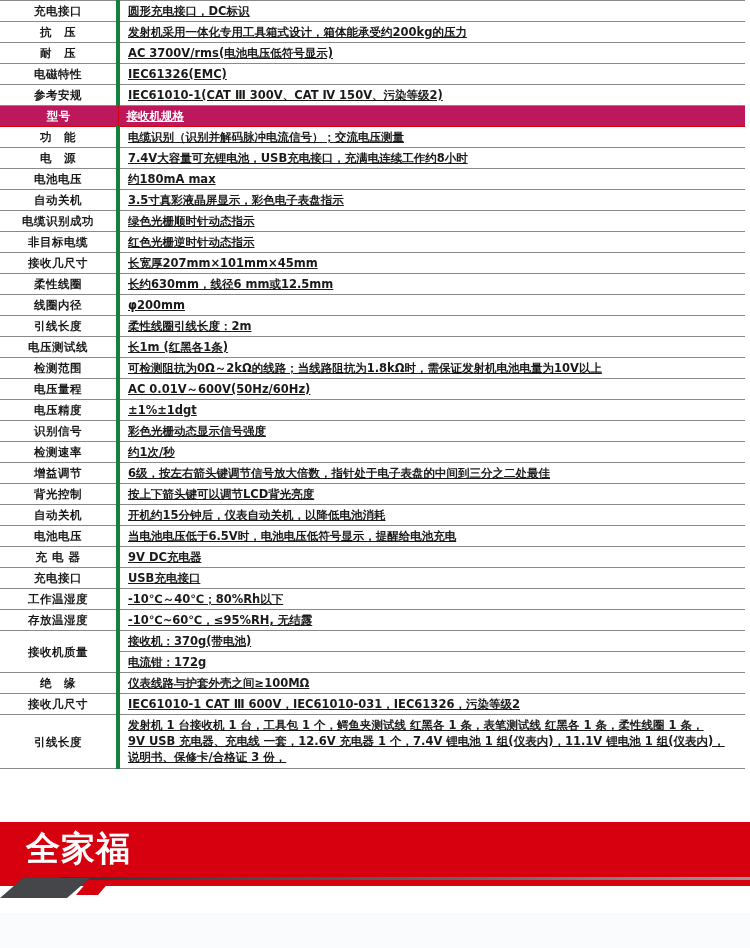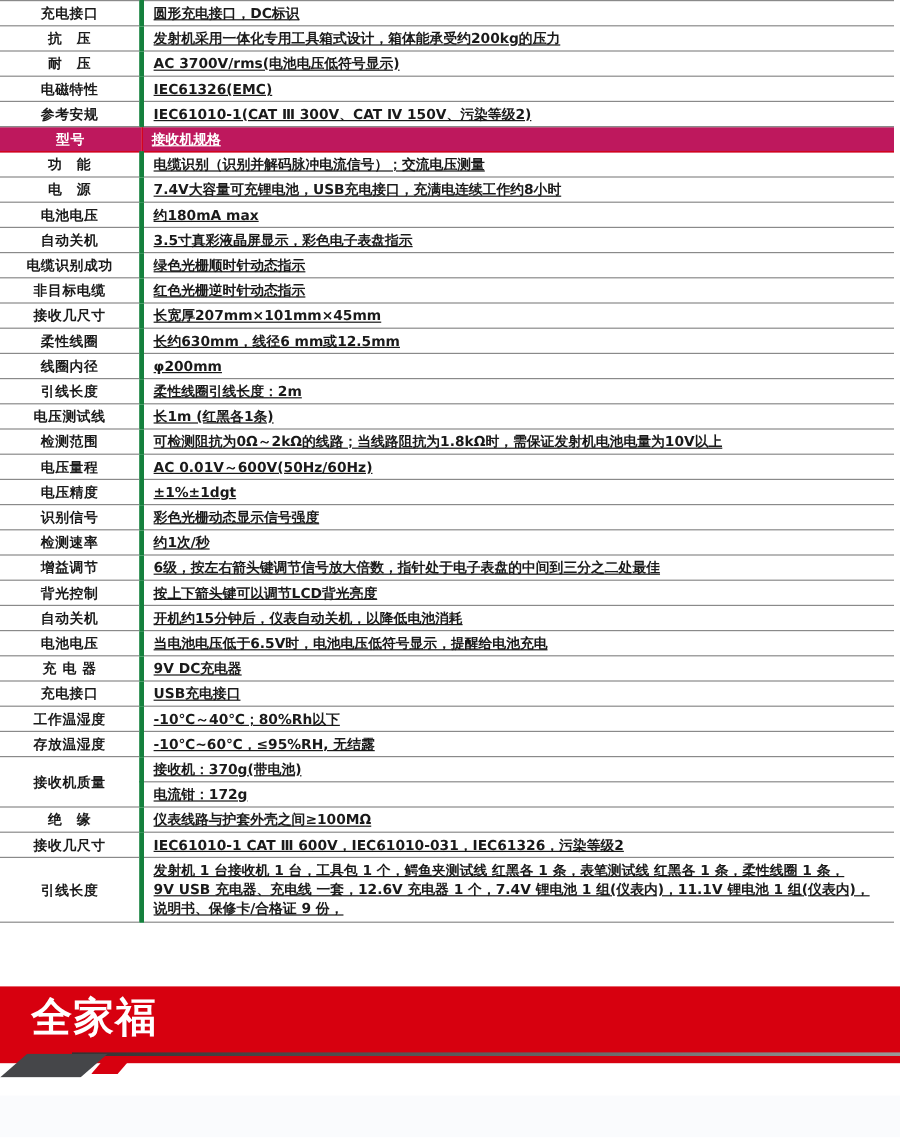--- a/index.html
+++ b/index.html
@@ -163,21 +163,21 @@
     <tr>
         <td class="label">接收几尺寸</td>
         <td class="value">IEC61010-1 CAT Ⅲ 600V，IEC61010-031，IEC61326，污染等级2</td>
       </tr>
 
     <tr>
       <td class="label">引线长度</td>
       <td class="value multi">
         <div>发射机 1 台接收机 1 台，工具包 1 个，鳄鱼夹测试线 红黑各 1 条，表笔测试线 红黑各 1 条，柔性线圈 1 条，</div>
         <div>9V USB 充电器、充电线 一套，12.6V 充电器 1 个，7.4V 锂电池 1 组(仪表内)，11.1V 锂电池 1 组(仪表内)，</div>
-        <div>说明书、保修卡/合格证 9 份，</div>
+        <div>说明书、保修卡/合格证 3 份，</div>
       </td>
     </tr>
   </tbody>
 </table>
 
 <div class="banner">
   <div class="banner-title">全家福</div>
 </div>
 <div class="banner-line"></div>
 <div class="banner-dark"></div>

